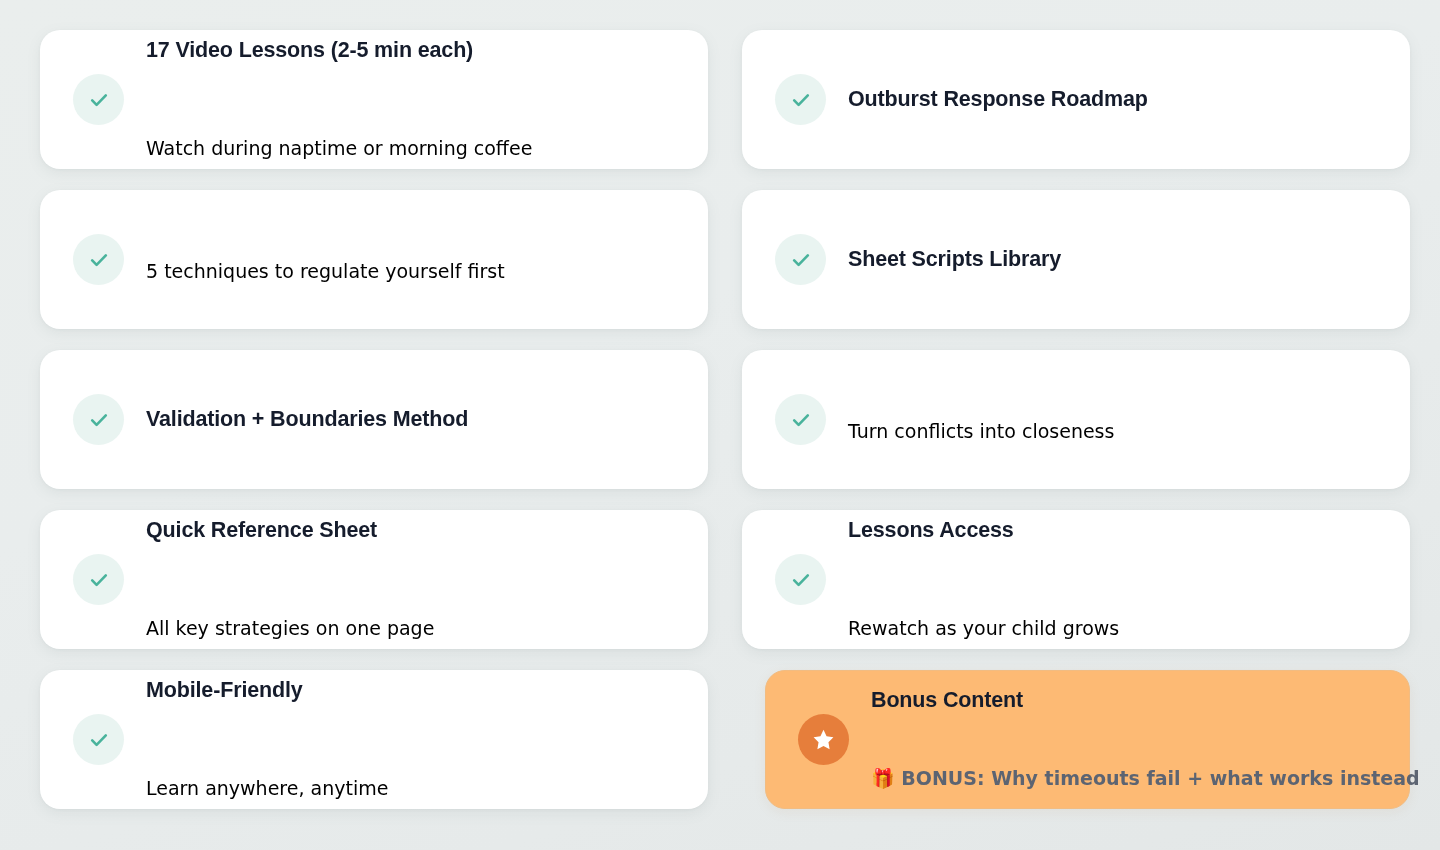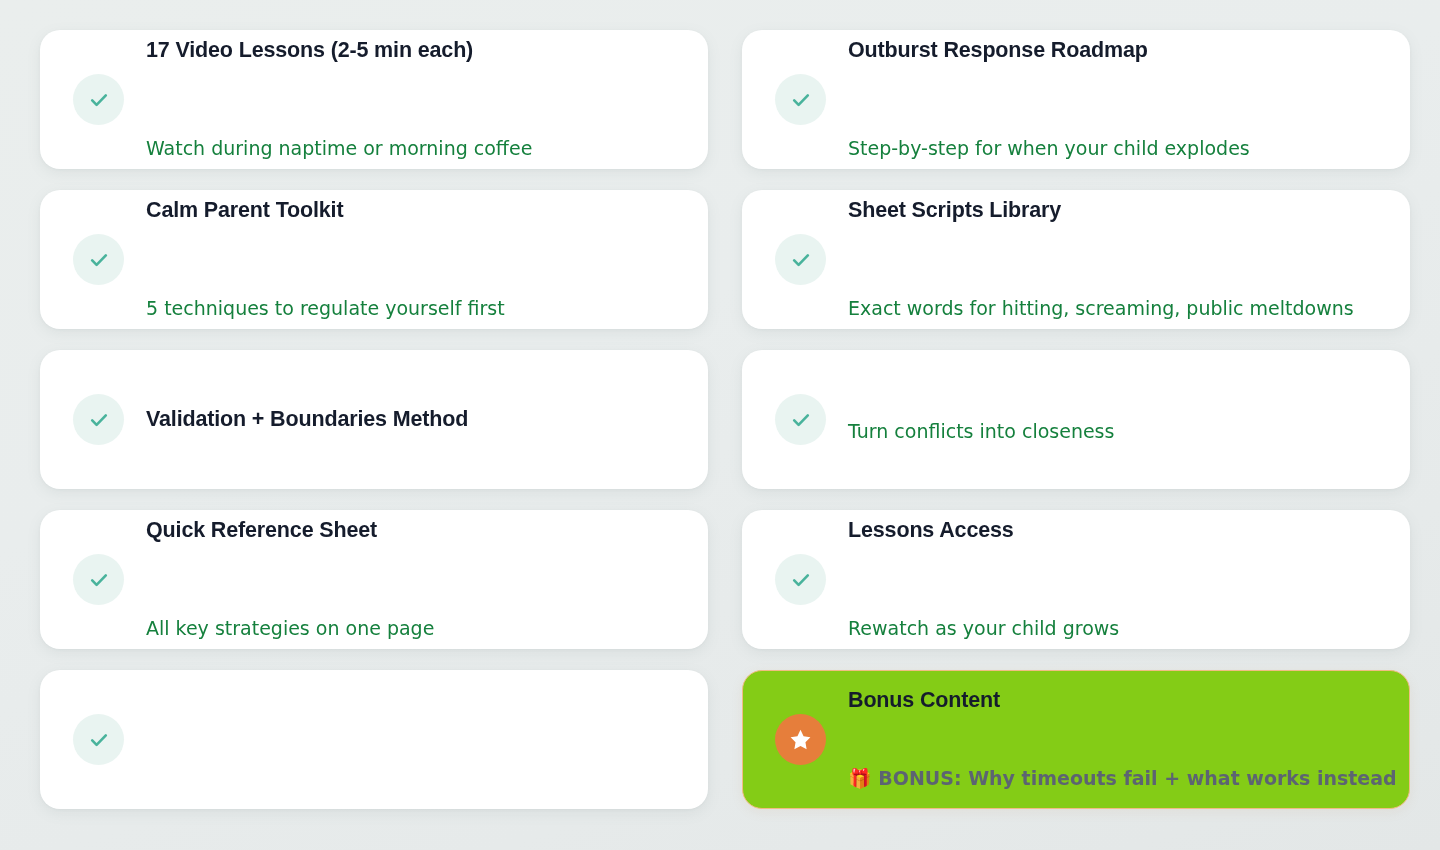--- a/index.html
+++ b/index.html
@@ -34,23 +34,24 @@
     height: 139px;
     display: flex;
     align-items: center;
     padding: 0 30px 0 32px;
     box-shadow: 0 4px 14px rgba(110, 125, 125, 0.10),
                 0 1px 3px rgba(110, 125, 125, 0.06);
     border: 1px solid rgba(255,255,255,0);
   }
 
   .feature-card.bonus {
-    background: #84cc16;
+    background: #fdba74;
     border: 1.6px solid #f1bc82;
     box-shadow: 0 3px 12px rgba(190, 140, 90, 0.10);
+    margin-left: 23px;
   }
 
   .check-badge {
     flex: 0 0 auto;
     width: 51px;
     height: 51px;
     border-radius: 50%;
     background: #e9f4f1;
     display: flex;
     align-items: center;
@@ -87,21 +88,21 @@
     font-weight: bold;
     color: #151c2c;
     letter-spacing: -0.15px;
     line-height: 1.25;
     white-space: nowrap;
   }
 
   .card-subtitle {
     font-size: 19px;
     font-weight: normal;
-    color: #15803d;
+    color: #000000;
     line-height: 1.35;
     margin-top: 24px;
     white-space: nowrap;
   }
 
   .bonus .card-title {
     font-size: 21.5px;
     color: #151c2c;
   }
 
@@ -133,45 +134,42 @@
   </div>
     <div class="feature-card">
     <span class="check-badge">
       <svg width="26" height="26" viewBox="0 0 26 26" aria-hidden="true">
         <path d="M6.2 13.4 L10.6 17.8 L19.8 8.4" fill="none" stroke="#49b39c" stroke-width="2.6" stroke-linecap="round" stroke-linejoin="round"></path>
       </svg>
     </span>
 
     <span class="card-text">
       <span class="card-title">Outburst Response Roadmap</span>
-      <span class="card-subtitle emoji">Step-by-step for when your child explodes</span>
-    </span>
-  </div>
-    <div class="feature-card">
-    <span class="check-badge">
-      <svg width="26" height="26" viewBox="0 0 26 26" aria-hidden="true">
-        <path d="M6.2 13.4 L10.6 17.8 L19.8 8.4" fill="none" stroke="#49b39c" stroke-width="2.6" stroke-linecap="round" stroke-linejoin="round"></path>
-      </svg>
-    </span>
-
-    <span class="card-text">
-      <span class="card-title">Calm Parent Toolkit</span>
+    </span>
+  </div>
+    <div class="feature-card">
+    <span class="check-badge">
+      <svg width="26" height="26" viewBox="0 0 26 26" aria-hidden="true">
+        <path d="M6.2 13.4 L10.6 17.8 L19.8 8.4" fill="none" stroke="#49b39c" stroke-width="2.6" stroke-linecap="round" stroke-linejoin="round"></path>
+      </svg>
+    </span>
+
+    <span class="card-text">
       <span class="card-subtitle emoji">5 techniques to regulate yourself first</span>
     </span>
   </div>
     <div class="feature-card">
     <span class="check-badge">
       <svg width="26" height="26" viewBox="0 0 26 26" aria-hidden="true">
         <path d="M6.2 13.4 L10.6 17.8 L19.8 8.4" fill="none" stroke="#49b39c" stroke-width="2.6" stroke-linecap="round" stroke-linejoin="round"></path>
       </svg>
     </span>
 
     <span class="card-text">
       <span class="card-title">Sheet Scripts Library</span>
-      <span class="card-subtitle emoji">Exact words for hitting, screaming, public meltdowns</span>
     </span>
   </div>
     <div class="feature-card">
     <span class="check-badge">
       <svg width="26" height="26" viewBox="0 0 26 26" aria-hidden="true">
         <path d="M6.2 13.4 L10.6 17.8 L19.8 8.4" fill="none" stroke="#49b39c" stroke-width="2.6" stroke-linecap="round" stroke-linejoin="round"></path>
       </svg>
     </span>
 
     <span class="card-text">
@@ -213,20 +211,24 @@
       <span class="card-subtitle emoji">Rewatch as your child grows</span>
     </span>
   </div>
     <div class="feature-card">
     <span class="check-badge">
       <svg width="26" height="26" viewBox="0 0 26 26" aria-hidden="true">
         <path d="M6.2 13.4 L10.6 17.8 L19.8 8.4" fill="none" stroke="#49b39c" stroke-width="2.6" stroke-linecap="round" stroke-linejoin="round"></path>
       </svg>
     </span>
 
+    <span class="card-text">
+      <span class="card-title">Mobile-Friendly</span>
+      <span class="card-subtitle emoji">Learn anywhere, anytime</span>
+    </span>
   </div>
     <div class="feature-card bonus">
 
     <span class="star-badge">
       <svg width="25" height="25" viewBox="0 0 24 24" aria-hidden="true">
         <path d="M12 2.6 L14.94 8.86 L21.5 9.78 L16.75 14.6 L17.88 21.4 L12 18.2 L6.12 21.4 L7.25 14.6 L2.5 9.78 L9.06 8.86 Z" fill="#ffffff"></path>
       </svg>
     </span>
     <span class="card-text">
       <span class="card-title">Bonus Content</span>

